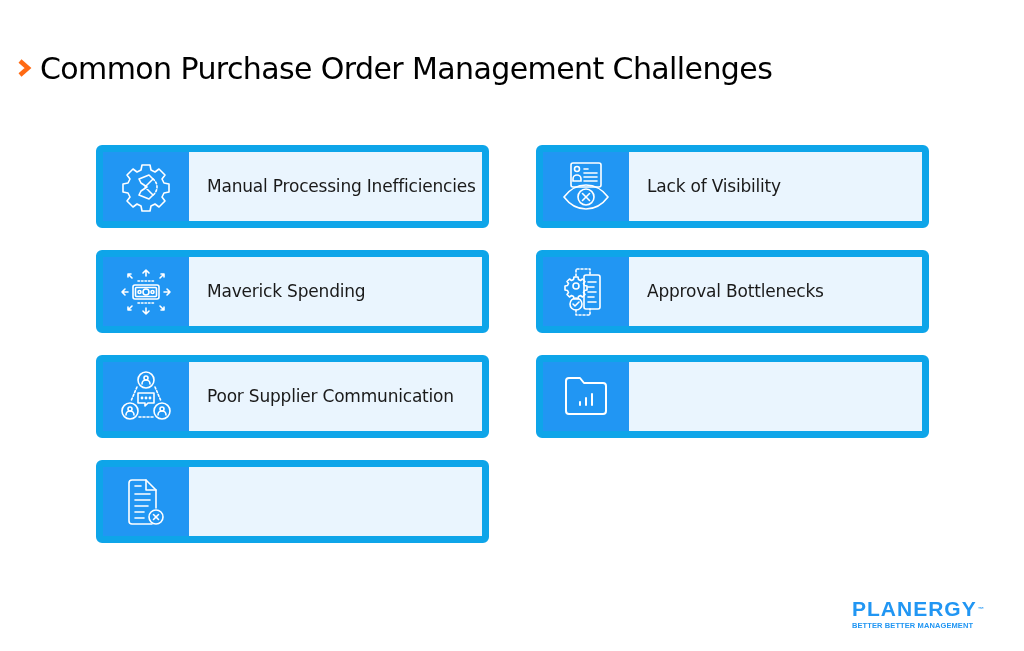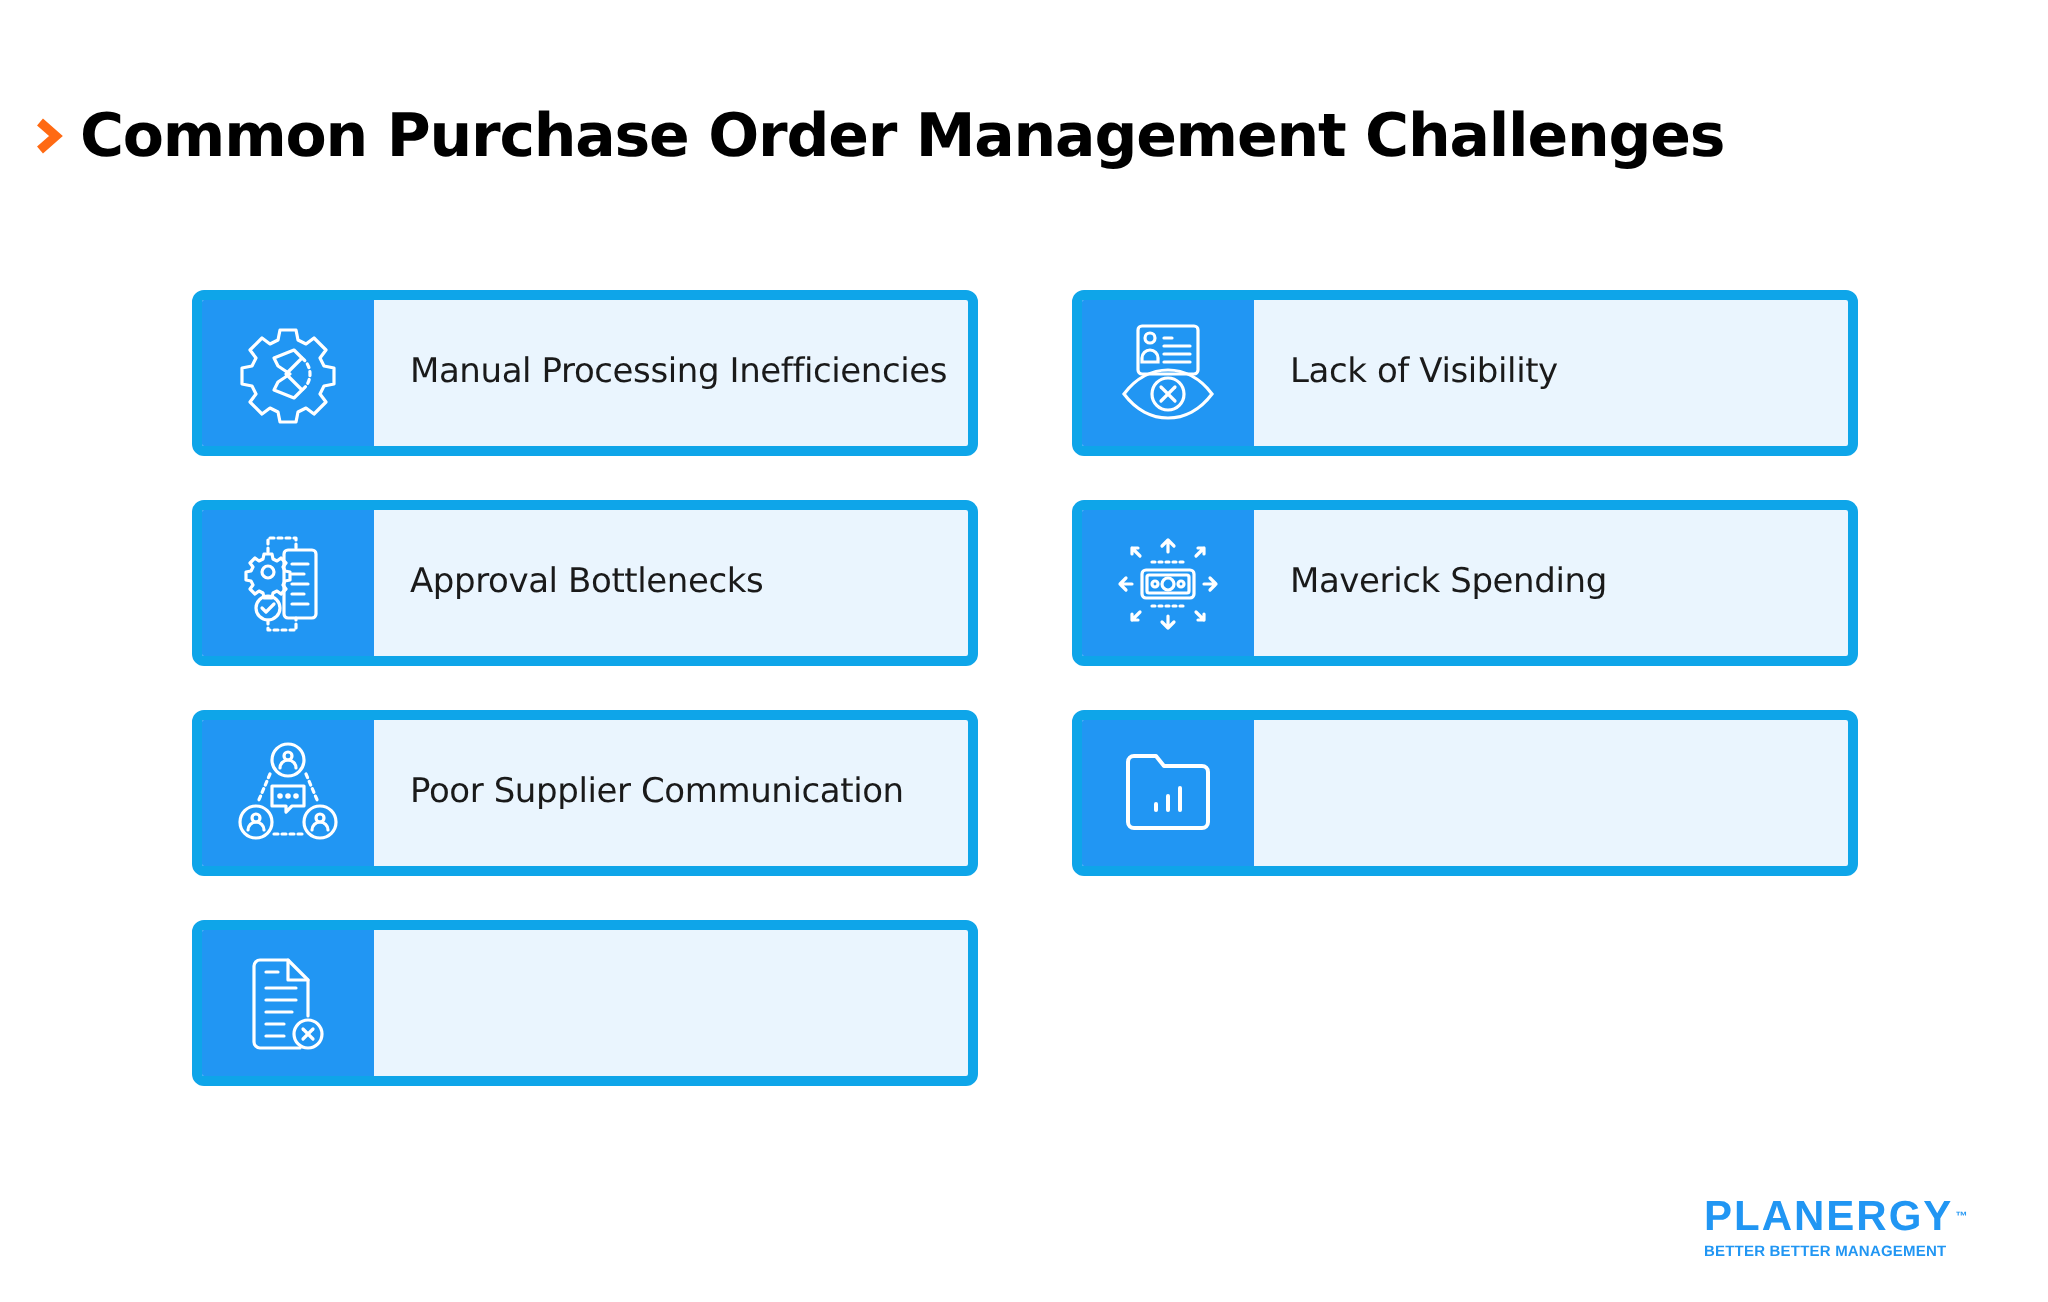--- a/index.html
+++ b/index.html
@@ -9,32 +9,32 @@
     }
     .page { position: relative; width: 1024px; height: 651px; }
 
     .title-row {
       position: absolute; left: 14px; top: 46px; height: 44px;
       display: flex; align-items: center;
     }
     .chevron { width: 22px; height: 30px; margin-right: 4px; }
     .title {
       font-family: "DejaVu Sans", sans-serif;
-      font-weight: bold; font-size: 30px; letter-spacing: -0.6px;
+      font-weight: normal; font-size: 30px; letter-spacing: -0.6px;
       color: #000000; white-space: nowrap;
     }
 
     .grid {
       position: absolute; left: 96px; top: 145px;
       display: grid; grid-template-columns: 393px 393px;
       column-gap: 47px; row-gap: 22px;
     }
     .card {
       height: 83px; display: flex;
-      border: 5px solid #0ea5e9; border-radius: 6px; overflow: hidden;
+      border: 7px solid #0ea5e9; border-radius: 6px; overflow: hidden;
       background: #eaf5fe;
     }
     .card-icon {
       width: 86px; flex: 0 0 86px; background: #2196f3;
       display: flex; align-items: center; justify-content: center;
     }
     .card-icon svg { width: 60px; height: 60px; }
     .card-text {
       flex: 1; display: flex; align-items: center; padding-left: 18px; padding-right: 6px;
       font-family: "DejaVu Sans", sans-serif;
@@ -89,40 +89,20 @@
             <line x1="28" y1="16" x2="41" y2="16"></line>
           <line x1="28" y1="20" x2="41" y2="20"></line>
             <line x1="28" y1="24" x2="41" y2="24"></line>
           <path d="M8 40c6-8 14-12 22-12s16 4 22 12c-6 8-14 12-22 12s-16-4-22-12z"></path>
           <circle cx="30" cy="40" r="8"></circle>
           <line x1="26.5" y1="36.5" x2="33.5" y2="43.5"></line>
             <line x1="33.5" y1="36.5" x2="26.5" y2="43.5"></line>
         </svg>
       </div>
       <div class="card-text">Lack of Visibility</div>
-    </div>
-
-    <div class="card">
-      <div class="card-icon">
-        <svg viewBox="0 0 60 60" fill="none" stroke="#fff" stroke-width="1.6" stroke-linecap="round" stroke-linejoin="round">
-          <path d="M20 14V7h14v6" stroke-dasharray="2 2"></path>
-          <path d="M20 48v5h14v-6" stroke-dasharray="2 2"></path>
-          <rect x="28" y="13" width="16" height="34" rx="2"></rect>
-          <line x1="32" y1="20" x2="40" y2="20"></line>
-            <line x1="32" y1="25" x2="38" y2="25"></line>
-          <line x1="32" y1="30" x2="40" y2="30"></line>
-            <line x1="32" y1="35" x2="38" y2="35"></line>
-          <line x1="32" y1="40" x2="40" y2="40"></line>
-          <path d="M18 15h4l.5 2.5 2 1 2-1.5 2.5 2.5-1.5 2 1 2 2.5.5v4l-2.5.5-1 2 1.5 2-2.5 2.5-2-1.5-2 1-.5 2.5h-4l-.5-2.5-2-1-2 1.5-2.5-2.5 1.5-2-1-2-2.5-.5v-4l2.5-.5 1-2-1.5-2 2.5-2.5 2 1.5 2-1z"></path>
-          <circle cx="20" cy="24" r="3"></circle>
-          <circle cx="20" cy="42" r="6"></circle>
-          <path d="M17 42l2 2 4-4"></path>
-        </svg>
-      </div>
-      <div class="card-text">Approval Bottlenecks</div>
     </div>
 
     <div class="card">
       <div class="card-icon">
         <svg viewBox="0 0 60 60" fill="none" stroke="#fff" stroke-width="1.6" stroke-linecap="round" stroke-linejoin="round">
           <rect x="17" y="23" width="26" height="14" rx="2"></rect>
           <rect x="19.5" y="25.5" width="21" height="9" rx="1"></rect>
           <circle cx="30" cy="30" r="3"></circle>
             <circle cx="23.5" cy="30" r="1.5"></circle>
             <circle cx="36.5" cy="30" r="1.5"></circle>
@@ -132,20 +112,40 @@
           <path d="M30 46v6M27 49l3 3 3-3"></path>
           <path d="M12 30h-6M9 27l-3 3 3 3"></path>
           <path d="M48 30h6M51 27l3 3-3 3"></path>
           <path d="M16 16l-4-4M12 15v-3h3"></path>
           <path d="M44 16l4-4M45 12h3v3"></path>
           <path d="M16 44l-4 4M12 45v3h3"></path>
           <path d="M44 44l4 4M48 45v3h-3"></path>
         </svg>
       </div>
       <div class="card-text">Maverick Spending</div>
+    </div>
+
+    <div class="card">
+      <div class="card-icon">
+        <svg viewBox="0 0 60 60" fill="none" stroke="#fff" stroke-width="1.6" stroke-linecap="round" stroke-linejoin="round">
+          <path d="M20 14V7h14v6" stroke-dasharray="2 2"></path>
+          <path d="M20 48v5h14v-6" stroke-dasharray="2 2"></path>
+          <rect x="28" y="13" width="16" height="34" rx="2"></rect>
+          <line x1="32" y1="20" x2="40" y2="20"></line>
+            <line x1="32" y1="25" x2="38" y2="25"></line>
+          <line x1="32" y1="30" x2="40" y2="30"></line>
+            <line x1="32" y1="35" x2="38" y2="35"></line>
+          <line x1="32" y1="40" x2="40" y2="40"></line>
+          <path d="M18 15h4l.5 2.5 2 1 2-1.5 2.5 2.5-1.5 2 1 2 2.5.5v4l-2.5.5-1 2 1.5 2-2.5 2.5-2-1.5-2 1-.5 2.5h-4l-.5-2.5-2-1-2 1.5-2.5-2.5 1.5-2-1-2-2.5-.5v-4l2.5-.5 1-2-1.5-2 2.5-2.5 2 1.5 2-1z"></path>
+          <circle cx="20" cy="24" r="3"></circle>
+          <circle cx="20" cy="42" r="6"></circle>
+          <path d="M17 42l2 2 4-4"></path>
+        </svg>
+      </div>
+      <div class="card-text">Approval Bottlenecks</div>
     </div>
 
     <div class="card">
       <div class="card-icon">
         <svg viewBox="0 0 60 60" fill="none" stroke="#fff" stroke-width="1.6" stroke-linecap="round" stroke-linejoin="round">
           <circle cx="30" cy="13" r="8"></circle>
           <circle cx="30" cy="11" r="2"></circle>
             <path d="M26 17a4 4 0 0 1 8 0"></path>
           <circle cx="14" cy="44" r="8"></circle>
           <circle cx="14" cy="42" r="2"></circle>

